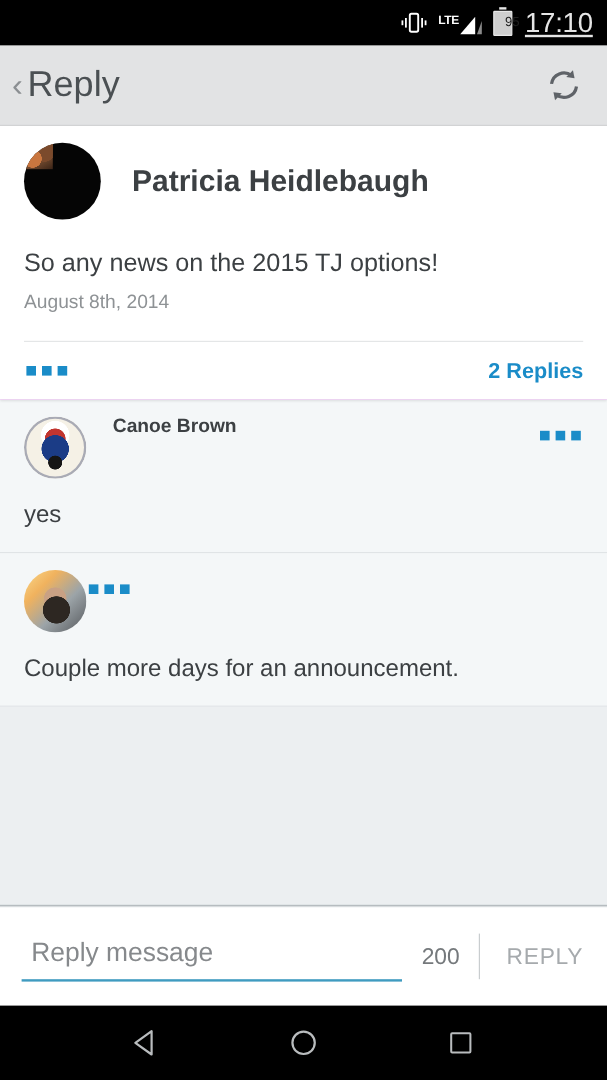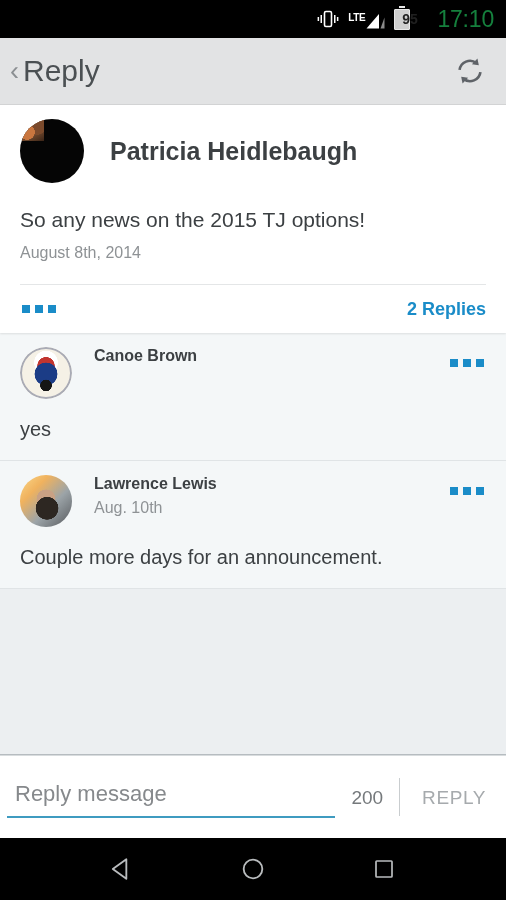--- a/index.html
+++ b/index.html
@@ -78,32 +78,33 @@
   .battery-icon::before {
     content: "";
     position: absolute;
     top: -4px;
     left: 4px;
     width: 6px;
     height: 2.5px;
     background: #e8e8e8;
   }
   .battery-level {
-    font-size: 14px;
-    font-weight: bold;
+    font-size: 11px;
+    font-weight: normal;
     color: #202020;
     line-height: 1;
     margin-left: 15px;
   }
   .clock {
-    color: #15803d;
+    color: #e5e5e5;
     font-size: 23px;
     line-height: 1;
-    margin-left: 18px;
+    margin-left: 1px;
     letter-spacing: -0.2px;
+    text-decoration: underline;
   }
 
   
   .app-bar {
     height: 67px;
     background: #e2e3e4;
     display: flex;
     align-items: center;
     padding: 0 14px 0 8px;
     flex: 0 0 auto;
@@ -326,21 +327,21 @@
   }
 
   
   .compose {
     flex: 0 0 auto;
     height: 83px;
     background: #ffffff;
     border-top: 1px solid #d8dcde;
     display: flex;
     align-items: center;
-    padding: 0 16px 0 7px;
+    padding: 0 16px 0 18px;
     box-sizing: border-box;
   }
   .compose-field {
     flex: 1 1 auto;
     min-width: 0;
     border: none;
     border-bottom: 2px solid #3f9bc0;
     background: transparent;
     font-family: "Liberation Sans", sans-serif;
     font-size: 22px;
@@ -477,24 +478,20 @@
             <span></span>
             <span></span>
           </div>
         </div>
         <div class="reply-body">yes</div>
       </div>
 
       <div class="reply">
         <div class="reply-head">
           <div class="reply-avatar avatar-lawrence"></div>
-          <div class="reply-meta">
-            <div class="reply-author">Lawrence Lewis</div>
-            <div class="reply-date">Aug. 10th</div>
-          </div>
           <div class="reply-dots">
             <span></span>
             <span></span>
             <span></span>
           </div>
         </div>
         <div class="reply-body">Couple more days for an announcement.</div>
       </div>
 
       <div class="replies-filler"></div>

